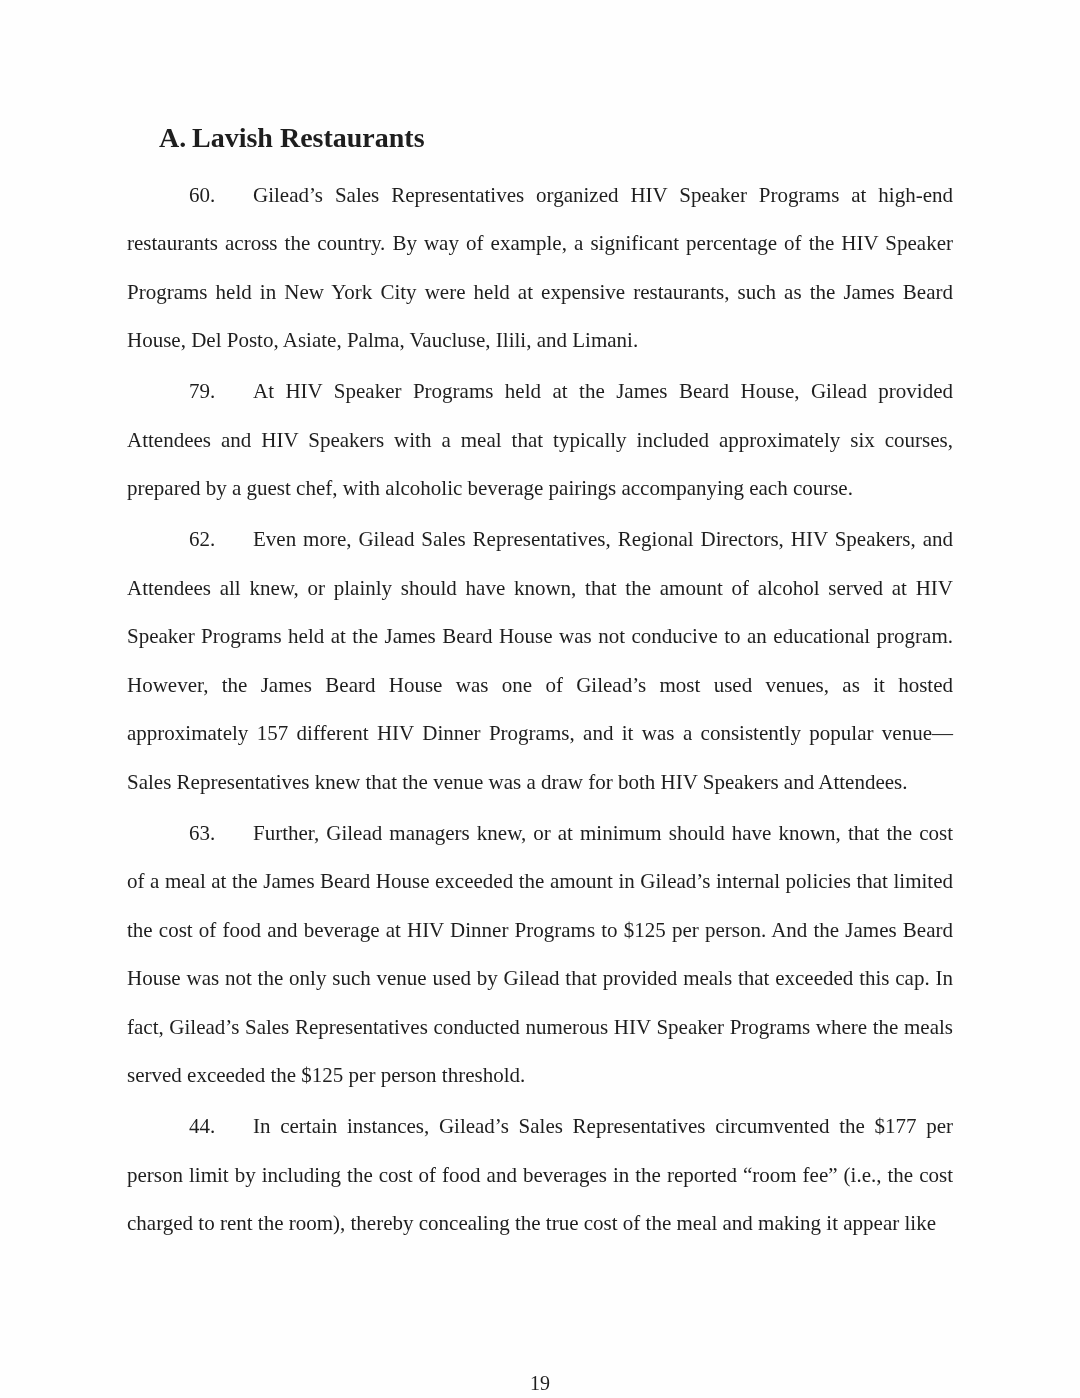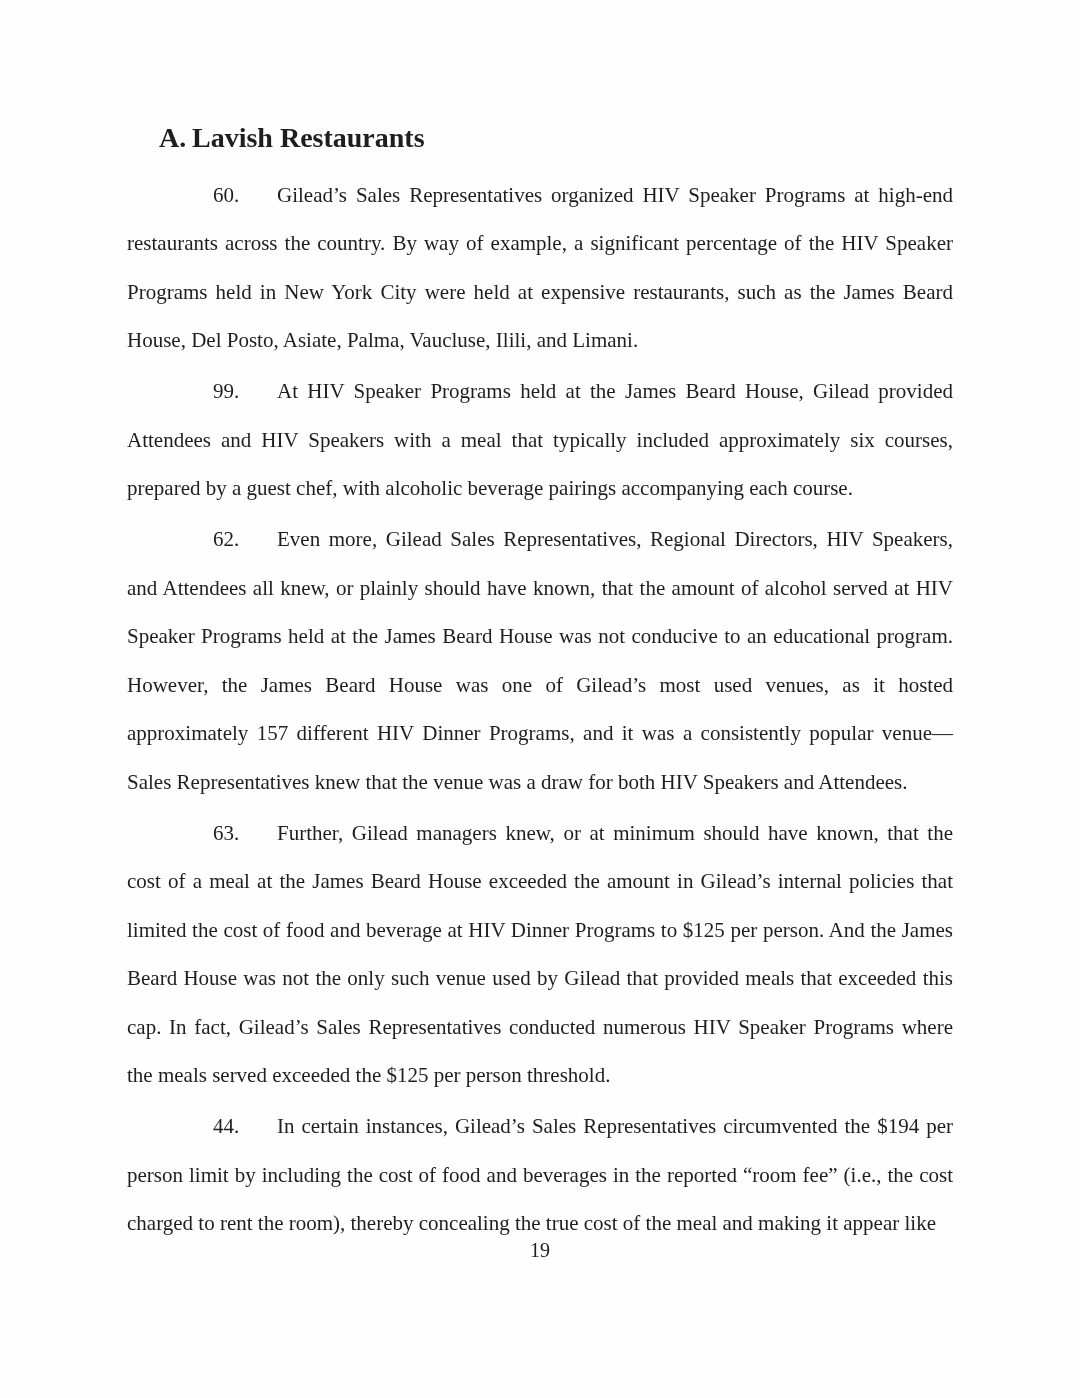--- a/index.html
+++ b/index.html
@@ -42,48 +42,47 @@
     line-height: 48.5px;
     text-align: justify;
     text-indent: 62px;
     hyphens: none;
     -webkit-hyphens: none;
   }
   .pnum {
     display: inline-block;
     width: 64px;
     text-indent: 0;
-    margin-left: 24px;
   }
   .seg-italic {
   }
   .footer {
     position: absolute;
     left: 0;
     width: 100%;
-    top: 1236px;
+    top: 1369px;
     text-align: center;
     font-size: 20px;
     line-height: 28px;
   }
 </style>
 </head>
 <body>
 
 <div class="page">
   <div class="content">
 
     <h2 class="section-heading"><span class="heading-label">A.</span><span>Lavish Restaurants</span></h2>
 
     <p class="para"><span class="pnum">60.</span><span>Gilead’s Sales Representatives organized HIV Speaker Programs at high-end restaurants across the country.  By way of example, a significant percentage of the HIV Speaker Programs held in New York City were held at expensive restaurants, such as the James Beard House, Del Posto, Asiate, Palma, Vaucluse, Ilili, and Limani.</span></p>
 
-    <p class="para"><span class="pnum">99.</span><span>At HIV Speaker Programs held at the James Beard House, Gilead provided Attendees and HIV Speakers with a meal that typically included approximately six courses, prepared by a guest chef, with alcoholic beverage pairings accompanying each course.</span></p>
+    <p class="para"><span class="pnum">79.</span><span>At HIV Speaker Programs held at the James Beard House, Gilead provided Attendees and HIV Speakers with a meal that typically included approximately six courses, prepared by a guest chef, with alcoholic beverage pairings accompanying each course.</span></p>
 
     <p class="para"><span class="pnum">62.</span><span>Even more, Gilead Sales Representatives, Regional Directors, HIV Speakers, and Attendees all knew, or plainly should have known, that the amount of alcohol served at HIV Speaker Programs held at the James Beard House was not conducive to an educational program.  However, the James Beard House was one of Gilead’s most used venues, as it hosted approximately 157 different HIV Dinner Programs, and it was a consistently popular venue—Sales Representatives knew that the venue was a draw for both HIV Speakers and Attendees.</span></p>
 
     <p class="para"><span class="pnum">63.</span><span>Further, Gilead managers knew, or at minimum should have known, that the cost of a meal at the James Beard House exceeded the amount in Gilead’s internal policies that limited the cost of food and beverage at HIV Dinner Programs to $125 per person.  And the James Beard House was not the only such venue used by Gilead that provided meals that exceeded this cap.  In fact, Gilead’s Sales Representatives conducted numerous HIV Speaker Programs where the meals served exceeded the $125 per person threshold.</span></p>
 
-    <p class="para"><span class="pnum">44.</span><span>In certain instances, Gilead’s Sales Representatives circumvented the $194 per person limit by including the cost of food and beverages in the reported “room fee” (</span><span class="seg-italic">i.e.</span><span>, the cost charged to rent the room), thereby concealing the true cost of the meal and making it appear like</span></p>
+    <p class="para"><span class="pnum">44.</span><span>In certain instances, Gilead’s Sales Representatives circumvented the $177 per person limit by including the cost of food and beverages in the reported “room fee” (</span><span class="seg-italic">i.e.</span><span>, the cost charged to rent the room), thereby concealing the true cost of the meal and making it appear like</span></p>
 
   </div>
 
   <div class="footer">19</div>
 </div>
 
 </body></html>

